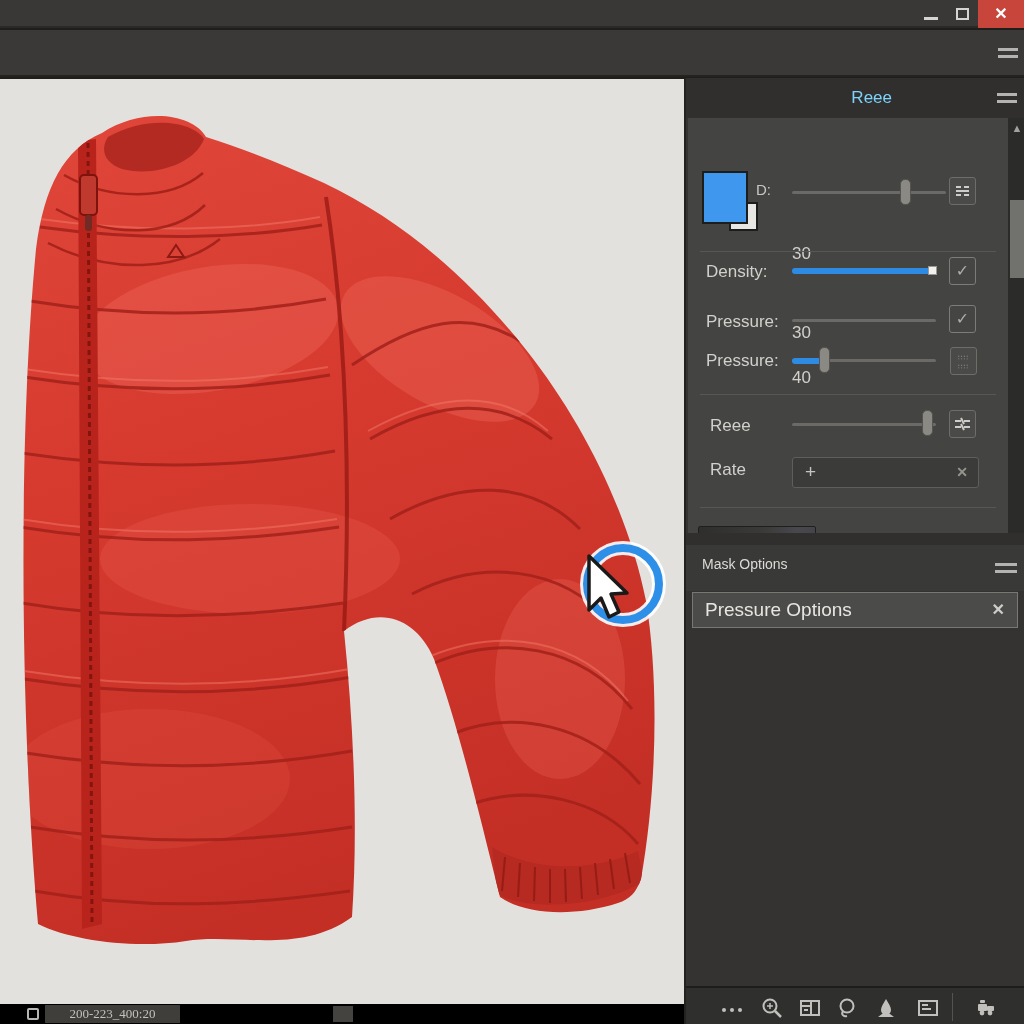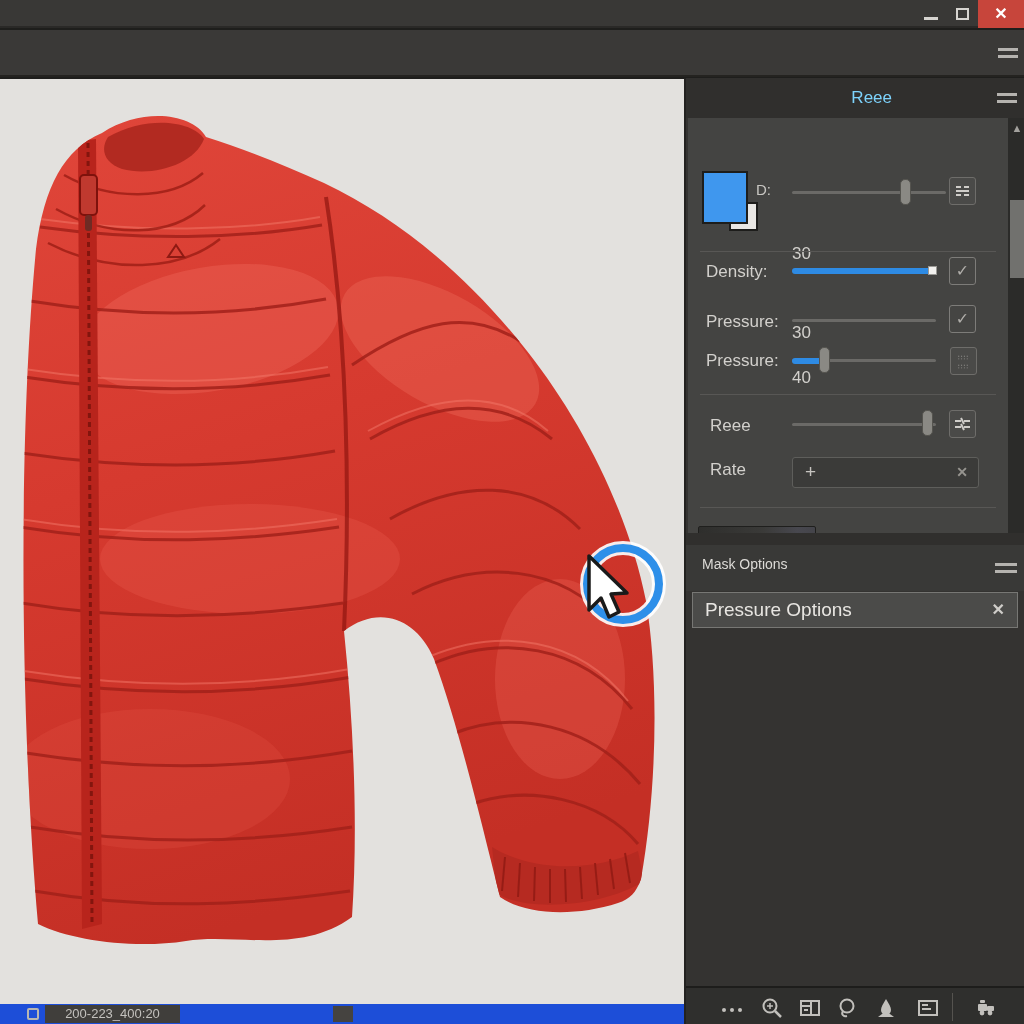--- a/index.html
+++ b/index.html
@@ -24,21 +24,21 @@
   #titlebar2 .title { position:absolute; left:8px; top:13px; font-size:15px; font-weight:700;
                color:#cfcdc9; letter-spacing:.2px; }
   .menu-lines { display:inline-block; }
   .menu-lines i { display:block; width:20px; height:3px; background:#b5b3af; margin:4px 0; }
   #menubar-menu { position:absolute; left:998px; top:14px; }
 
   
   #canvas { left:0; top:79px; width:684px; height:925px; background:#e3e1de; }
 
   
-  #statusbar { left:0; top:1004px; width:684px; height:20px; background:#1d4ed8; }
+  #statusbar { left:0; top:1004px; width:684px; height:20px; background:#000000;font-family:Liberation Serif, serif; }
   #statusbar .doc-icon { position:absolute; left:27px; top:4px; width:12px; height:12px;
                border:2px solid #b8b6b2; border-radius:2px; }
   #statusbar .chip { position:absolute; left:45px; top:1px; width:135px; height:18px;
                background:#403e3b; color:#c3c1bd; font-size:13px; line-height:18px; text-align:center; }
   #statusbar .chip2 { position:absolute; left:333px; top:2px; width:20px; height:16px; background:#454340; }
 
   
   #panel { left:684px; top:78px; width:340px; height:946px; background:#343331;
            border-left:2px solid #232220; }
   #tabbar { position:absolute; left:0; top:0; width:340px; height:40px; background:#302f2d; }

